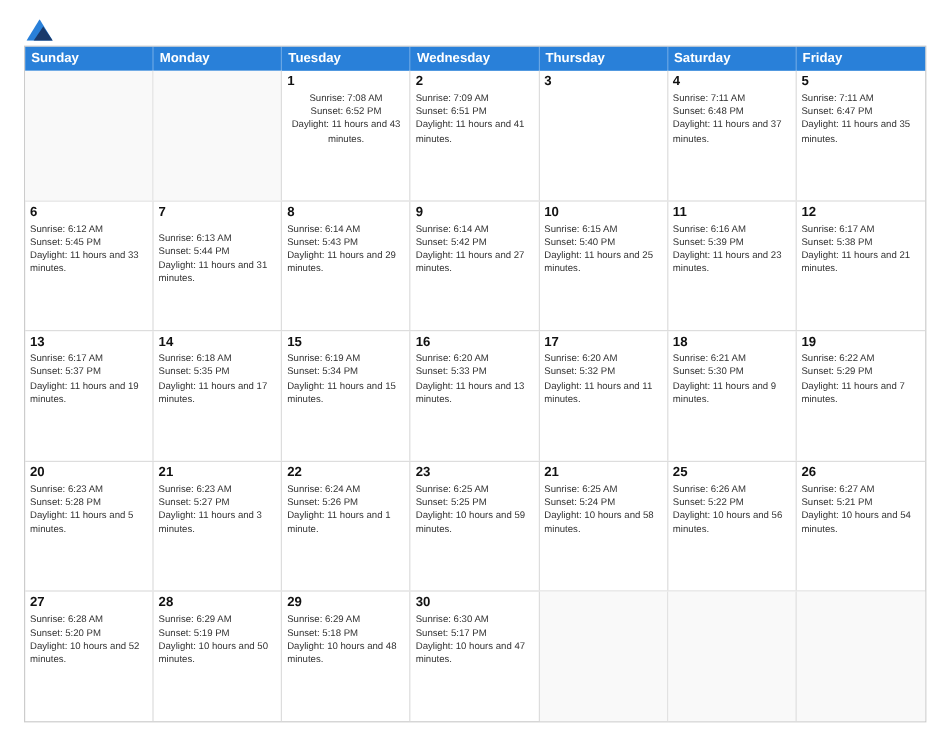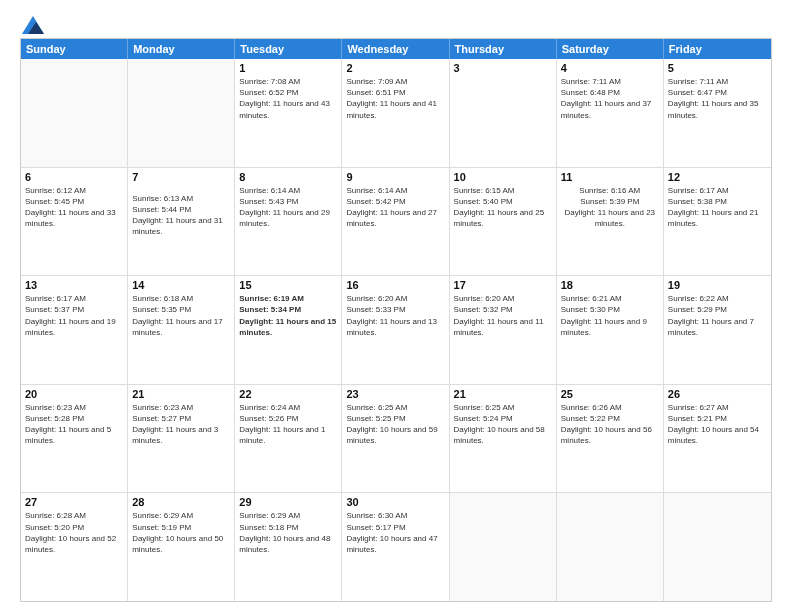--- a/index.html
+++ b/index.html
@@ -141,21 +141,21 @@
         <div class="cal-header-cell">Thursday</div>
         <div class="cal-header-cell">Saturday</div>
         <div class="cal-header-cell">Friday</div>
       </div>
     <div class="cal-body">
     <div class="cal-row">
           <div class="cal-cell empty"></div>
           <div class="cal-cell empty"></div>
           <div class="cal-cell">
             <span class="day-num">1</span>
-            <div class="cell-detail" style="white-space: pre-line;">Sunrise: 7:08 AM
+            <div class="cell-detail" style="white-space: pre-line; text-align: center;">Sunrise: 7:08 AM
 Sunset: 6:52 PM
 Daylight: 11 hours and 43 minutes.</div>
           </div>
           <div class="cal-cell">
             <span class="day-num">2</span>
             <div class="cell-detail" style="white-space: pre-line;">Sunrise: 7:09 AM
 Sunset: 6:51 PM
 Daylight: 11 hours and 41 minutes.</div>
           </div>
           <div class="cal-cell">
@@ -200,21 +200,21 @@
 Daylight: 11 hours and 27 minutes.</div>
           </div>
           <div class="cal-cell">
             <span class="day-num">10</span>
             <div class="cell-detail" style="white-space: pre-line;">Sunrise: 6:15 AM
 Sunset: 5:40 PM
 Daylight: 11 hours and 25 minutes.</div>
           </div>
           <div class="cal-cell">
             <span class="day-num">11</span>
-            <div class="cell-detail" style="white-space: pre-line; text-align: center;">Sunrise: 6:16 AM
+            <div class="cell-detail" style="white-space: pre-line;">Sunrise: 6:16 AM
 Sunset: 5:39 PM
 Daylight: 11 hours and 23 minutes.</div>
           </div>
           <div class="cal-cell">
             <span class="day-num">12</span>
             <div class="cell-detail" style="white-space: pre-line;">Sunrise: 6:17 AM
 Sunset: 5:38 PM
 Daylight: 11 hours and 21 minutes.</div>
           </div>
         </div>
@@ -226,21 +226,21 @@
 Daylight: 11 hours and 19 minutes.</div>
           </div>
           <div class="cal-cell">
             <span class="day-num">14</span>
             <div class="cell-detail" style="white-space: pre-line;">Sunrise: 6:18 AM
 Sunset: 5:35 PM
 Daylight: 11 hours and 17 minutes.</div>
           </div>
           <div class="cal-cell">
             <span class="day-num">15</span>
-            <div class="cell-detail" style="white-space: pre-line; font-weight: bold;">Sunrise: 6:19 AM
+            <div class="cell-detail" style="white-space: pre-line;">Sunrise: 6:19 AM
 Sunset: 5:34 PM
 Daylight: 11 hours and 15 minutes.</div>
           </div>
           <div class="cal-cell">
             <span class="day-num">16</span>
             <div class="cell-detail" style="white-space: pre-line;">Sunrise: 6:20 AM
 Sunset: 5:33 PM
 Daylight: 11 hours and 13 minutes.</div>
           </div>
           <div class="cal-cell">

